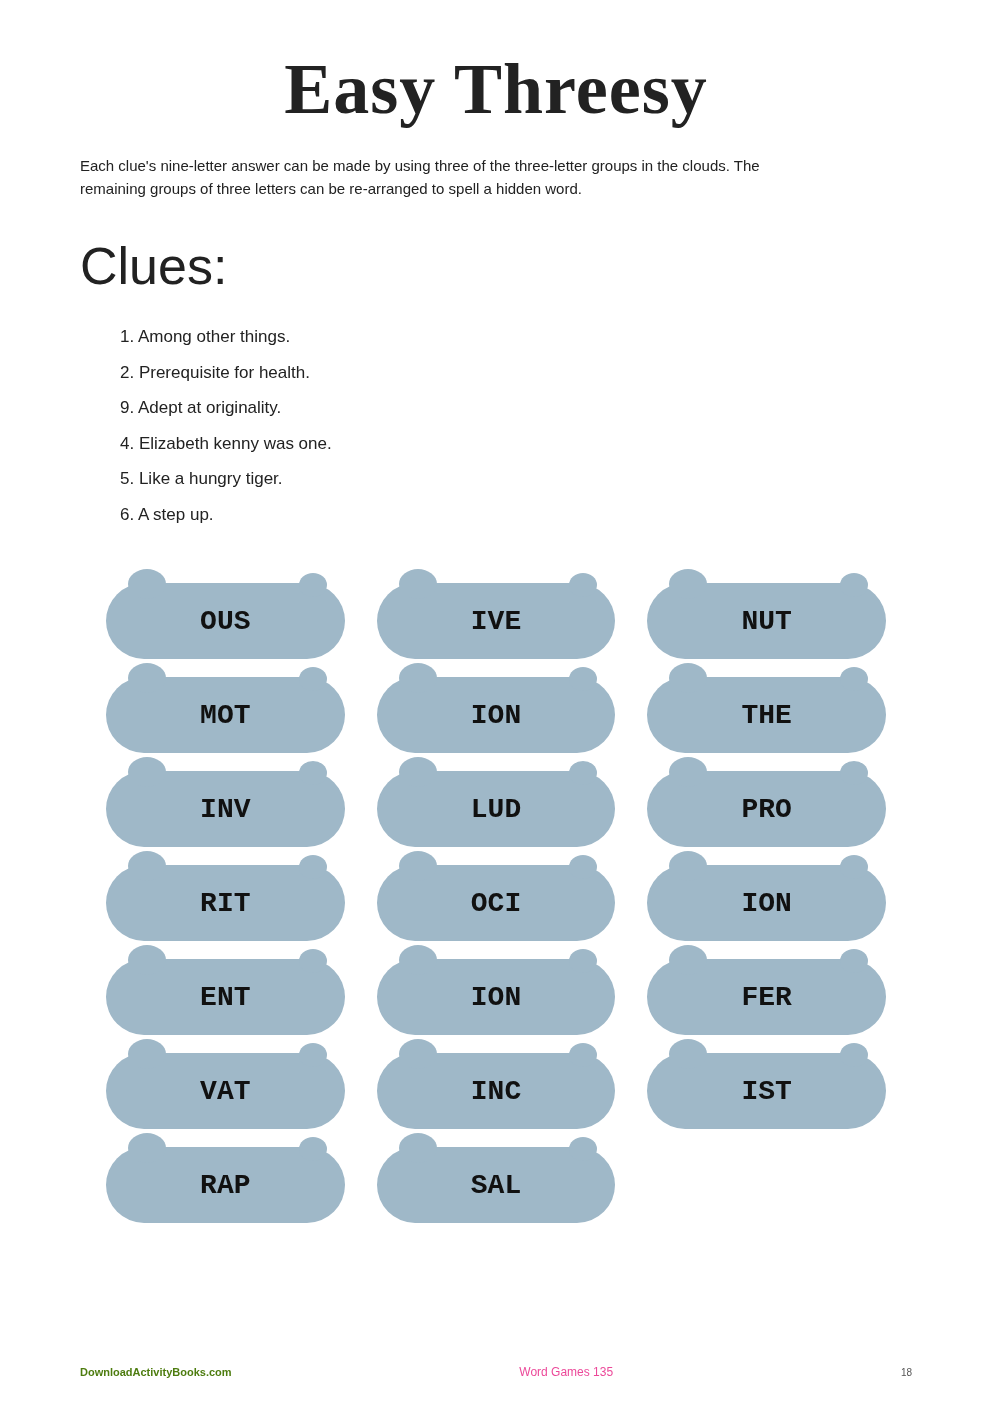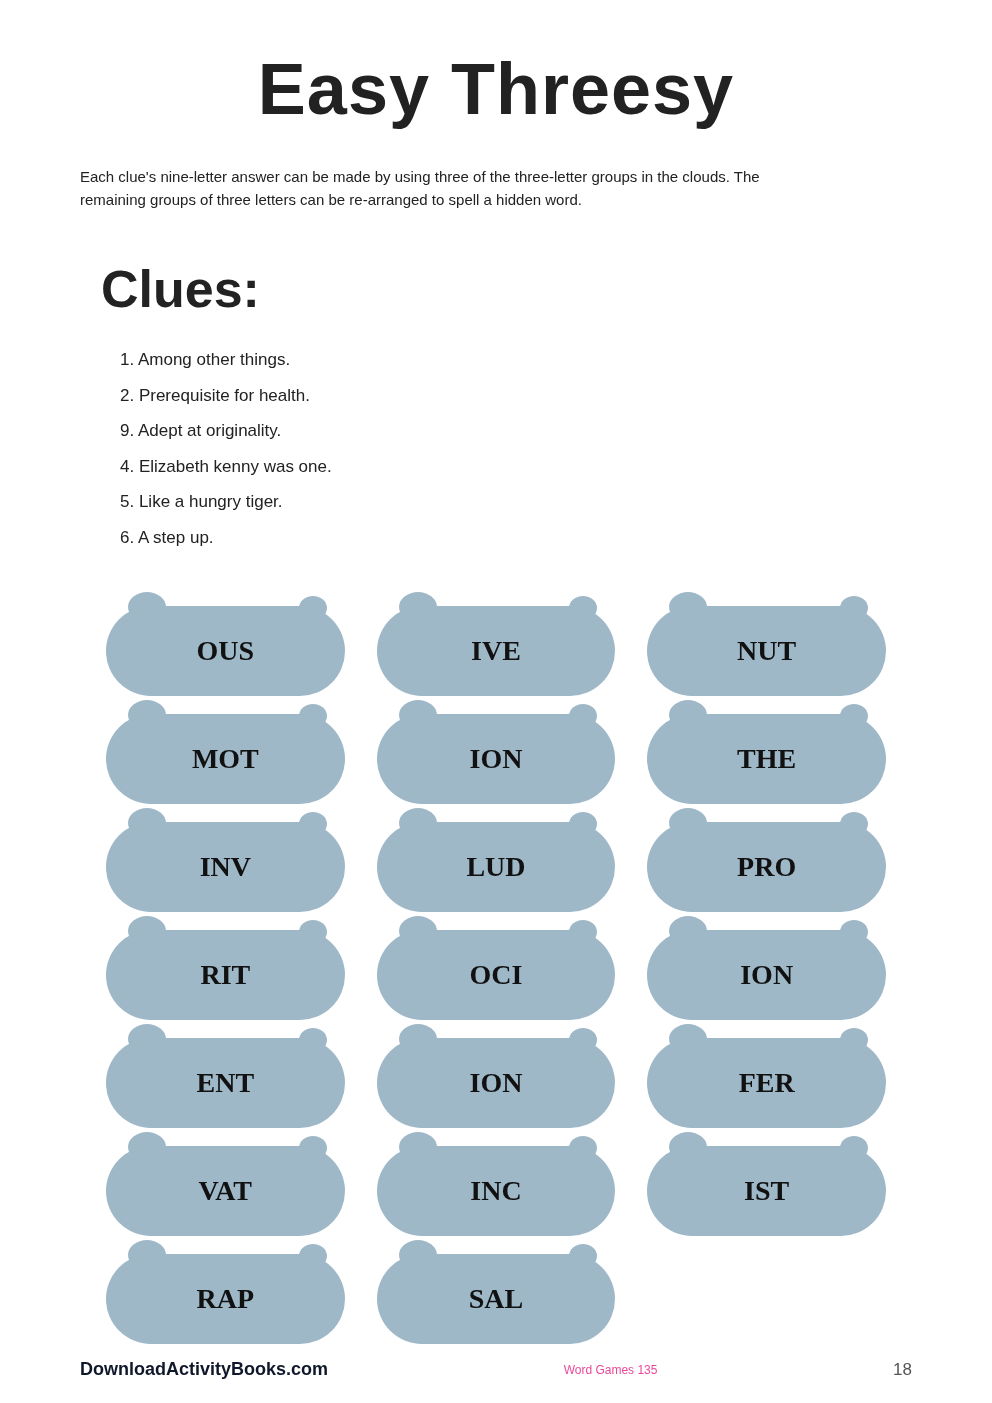--- a/index.html
+++ b/index.html
@@ -17,38 +17,37 @@
       width: 992px;
       min-height: 1403px;
       padding: 48px 80px 60px 80px;
       position: relative;
     }
 
     .title {
       text-align: center;
       font-size: 72px;
       font-weight: 900;
-      font-family: Liberation Sans, sans-serif;
-      margin-bottom: 36px;
+      font-family: Liberation Serif, serif;
+      margin-bottom: 24px;
       letter-spacing: 1px;
     }
 
     .instructions {
       font-size: 15px;
       line-height: 1.5;
-      margin-bottom: 48px;
+      margin-bottom: 36px;
       max-width: 700px;
     }
 
     .clues-heading {
       font-size: 52px;
-      font-weight: 700;
+      font-weight: 400;
       margin-bottom: 28px;
       font-family: Arial, sans-serif;
-      margin-left: 21px;
     }
 
     .clues-list {
       list-style: none;
       margin-bottom: 56px;
     }
 
     .clues-list li {
       font-size: 17px;
       margin-bottom: 10px;
@@ -63,25 +62,25 @@
       max-width: 780px;
       margin: 0 auto;
     }
 
     .cloud {
       background: #9fb8c8;
       border-radius: 50px;
       display: flex;
       align-items: center;
       justify-content: center;
-      height: 90px;
+      height: 76px;
       position: relative;
       font-size: 28px;
       font-weight: 900;
-      font-family: Liberation Serif, serif;
+      font-family: Liberation Mono, monospace;
       color: #111;
       box-shadow: none;
     }
 
     
     .cloud::before {
       content: '';
       position: absolute;
       top: -14px;
       left: 22px;
@@ -109,31 +108,31 @@
       right: 0;
       display: flex;
       justify-content: space-between;
       align-items: center;
       padding: 0 80px;
       font-size: 13px;
     }
 
     .footer-left {
       font-weight: 700;
-      color: #0f172a;
-      font-size: 18px;
+      color: #4d7c0f;
+      font-size: 11px;
     }
 
     .footer-center {
       font-size: 12px;
       color: #ec4899;
     }
 
     .footer-right {
-      font-size: 17px;
+      font-size: 10px;
       color: #555;
     }
   </style>
 </head>
 <body>
 
 <div class="page">
 
   <h1 class="title">Easy Threesy</h1>
 

